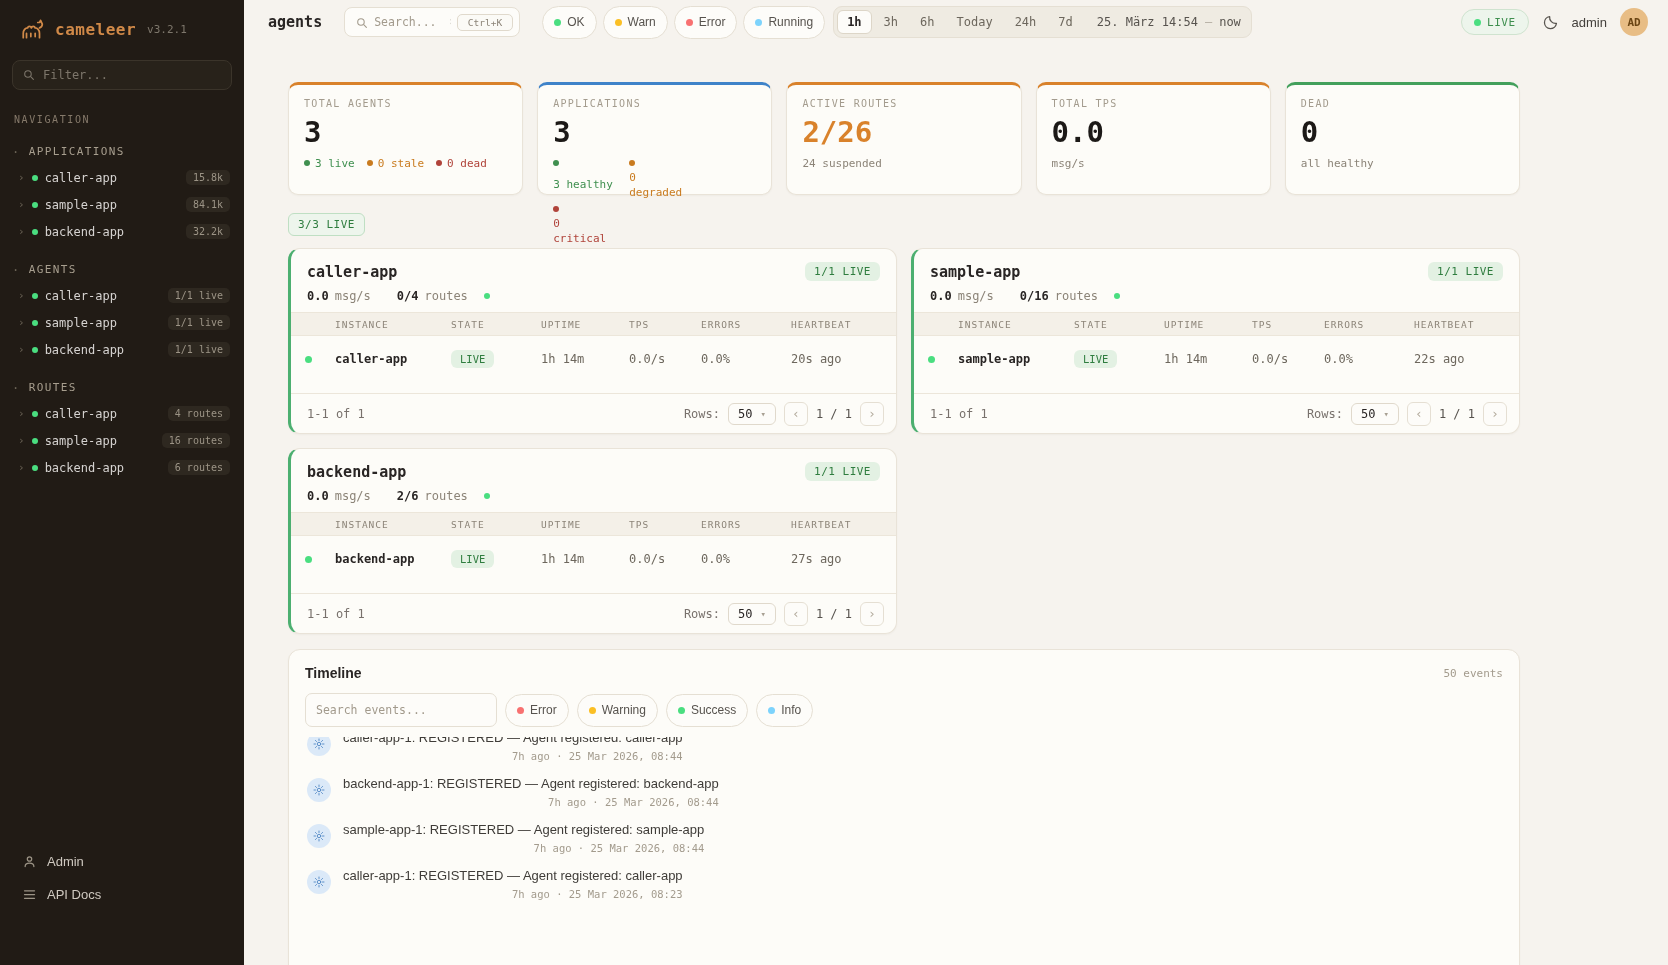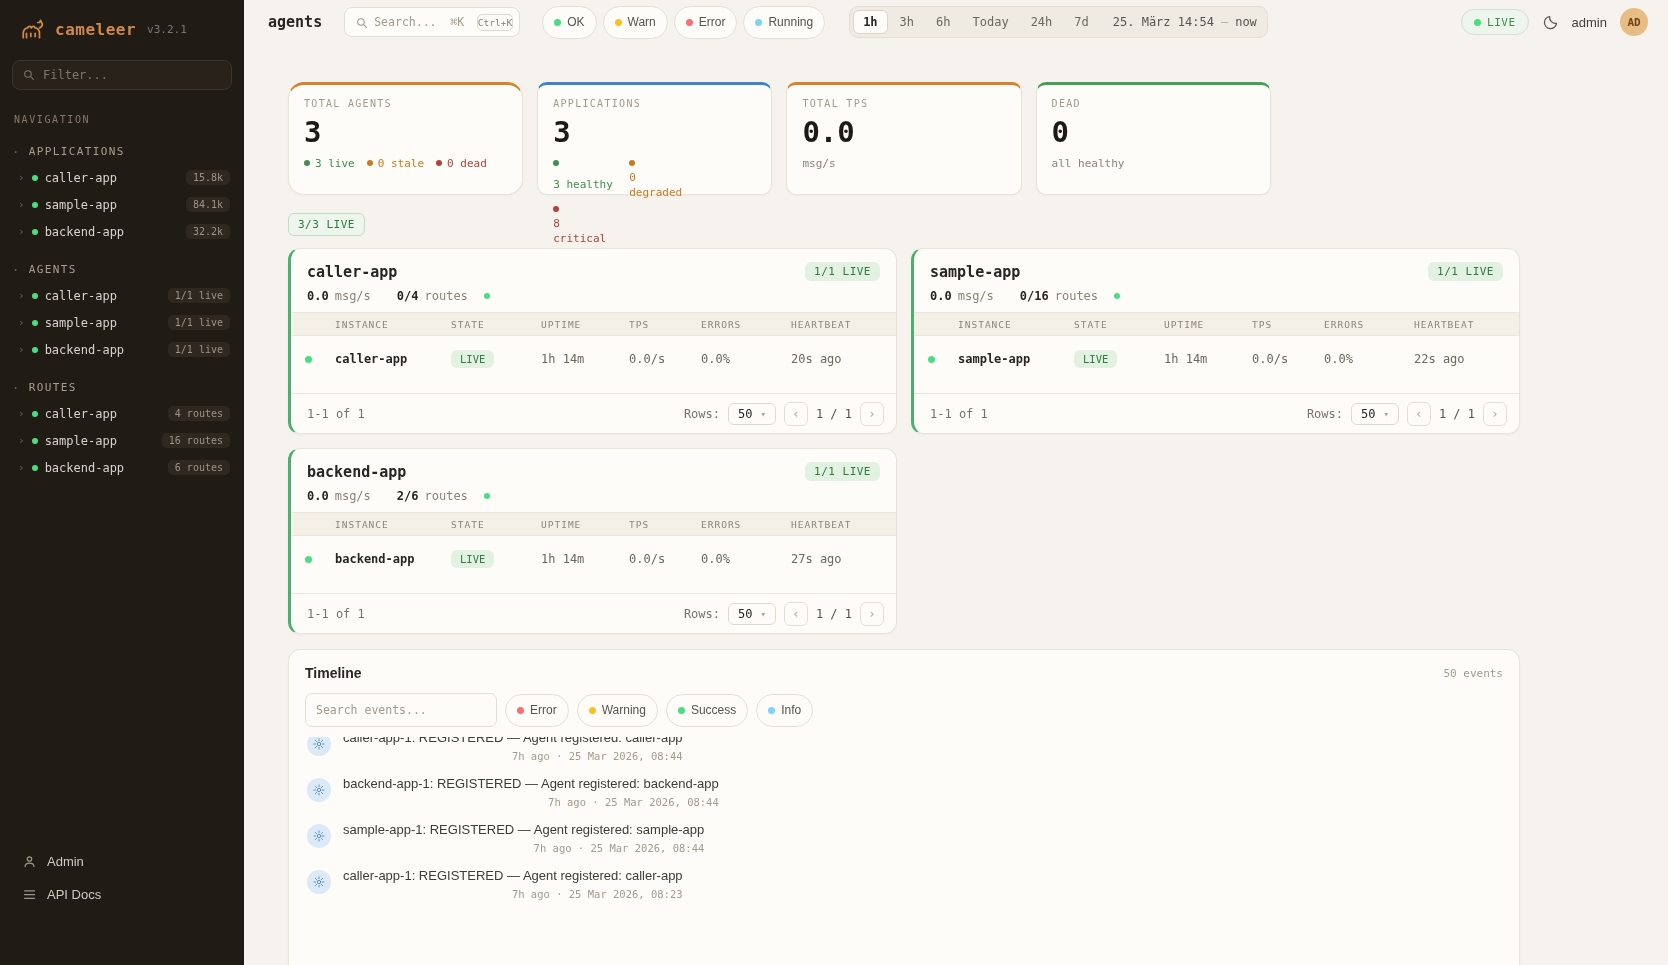--- a/index.html
+++ b/index.html
@@ -52,29 +52,29 @@
 
   .topbar { height:44px; flex:none; display:flex; align-items:center; padding:0 20px 0 24px; gap:8px; }
   .topbar-title { font-family:"DejaVu Sans Mono", monospace; font-weight:bold; font-size:15px; color:#292524; margin-right:14px; }
   .search-box { display:flex; align-items:center; gap:6px; background:#fdfcf9; border:1px solid #e5dfd3;
     border-radius:8px; height:30px; padding:0 6px 0 10px; width:176px; }
   .search-box svg { width:13px; height:13px; stroke:#a29a8c; flex:none; }
   .search-input { border:none; outline:none; background:transparent; flex:1; min-width:0;
     font-family:"DejaVu Sans Mono", monospace; font-size:11.5px; color:#57534e; }
   .search-input::placeholder { color:#a29a8c; }
   .kbd { border:1px solid #e0d9cc; border-radius:5px; font-family:"DejaVu Sans Mono", monospace;
-    font-size:9.5px; color:#8c8478; padding:2px 0; background:#fbfaf6; flex:none; }
+    font-size:9.5px; color:#8c8478; padding:2px 10px; background:#fbfaf6; flex:none; }
 
   .chip { display:inline-flex; align-items:center; gap:6px; border:1px solid #e5dfd3; background:#fdfcf9;
     border-radius:999px; padding:0 11px; height:33px; font-size:12px; color:#57534e; cursor:pointer; }
   .cdot { width:7px; height:7px; border-radius:50%; flex:none; }
   .chips { display:flex; gap:6px; margin-left:14px; }
 
   .range-group { display:flex; align-items:center; gap:2px; background:#eeeade; background:#efebe2;
-    border:1px solid #e5dfd3; border-radius:9px; padding:3px 10px 3px 3px; margin-left:16px; height:32px; }
+    border:1px solid #e5dfd3; border-radius:9px; padding:3px 10px 3px 3px; height:32px; }
   .range-btn { border:1px solid transparent; background:transparent; font-family:"DejaVu Sans Mono", monospace;
     font-size:12px; color:#6d675d; padding:4px 9px; border-radius:6px; cursor:pointer; }
   .range-btn.active { background:#fdfcf9; border-color:#ddd6c8; color:#292524; font-weight:bold; }
   .time-label { display:flex; align-items:center; gap:7px; font-family:"DejaVu Sans Mono", monospace;
     font-size:12px; color:#57534e; margin-left:12px; white-space:nowrap; }
   .time-dash { color:#b3aca0; }
 
   .topbar-right { margin-left:auto; display:flex; align-items:center; gap:13px; }
   .live-pill { display:flex; gap:6px; align-items:center; border:1px solid #cfe3cf; background:#edf5ec;
     color:#3f8f4f; border-radius:999px; height:26px; padding:0 12px; font-family:"DejaVu Sans Mono", monospace;
@@ -334,21 +334,21 @@
       </button>
       <span class="user-name">admin</span>
       <span class="avatar">AD</span>
     </div>
   </header>
 
   <div class="content">
     <div class="content-inner">
 
       <div class="stats-row">
-        <div class="stat-card" style="border-top-color: rgb(217, 130, 43); border-radius: 16px;">
+        <div class="stat-card" style="border-top-color: rgb(217, 130, 43);">
           <div class="stat-title">TOTAL AGENTS</div>
           <div class="stat-value">3</div>
           <div class="stat-details">
             <span class="detail" style="color: rgb(63, 143, 79);">
                 <span class="cdot" style="background: rgb(63, 143, 79);"></span>
                 <span>3 live</span>
               </span>
             <span class="detail" style="color: rgb(201, 123, 31);">
                 <span class="cdot" style="background: rgb(201, 123, 31);"></span>
                 <span>0 stale</span>
@@ -367,25 +367,30 @@
             <span class="detail" style="color: rgb(63, 143, 79);">
                 <span class="cdot" style="background: rgb(63, 143, 79);"></span>
                 <span>3 healthy</span>
               </span>
             <span class="detail" style="color: rgb(201, 123, 31);">
                 <span class="cdot" style="background: rgb(201, 123, 31);"></span>
                 <span>0 degraded</span>
               </span>
             <span class="detail" style="color: rgb(176, 67, 58);">
                 <span class="cdot" style="background: rgb(176, 67, 58);"></span>
-                <span>8 critical</span>
-              </span>
-          </div>
-        </div>
-
+                <span>0 critical</span>
+              </span>
+          </div>
+        </div>
+
+        <div class="stat-card" style="border-top-color: rgb(217, 130, 43);">
+          <div class="stat-title">ACTIVE ROUTES</div>
+          <div class="stat-value" style="color: rgb(217, 130, 43);">2/26</div>
+          <div class="stat-sub">24 suspended</div>
+        </div>
 
         <div class="stat-card" style="border-top-color: rgb(217, 130, 43);">
           <div class="stat-title">TOTAL TPS</div>
           <div class="stat-value">0.0</div>
           <div class="stat-sub">msg/s</div>
         </div>
 
         <div class="stat-card" style="border-top-color: rgb(67, 160, 92);">
           <div class="stat-title">DEAD</div>
           <div class="stat-value">0</div>

